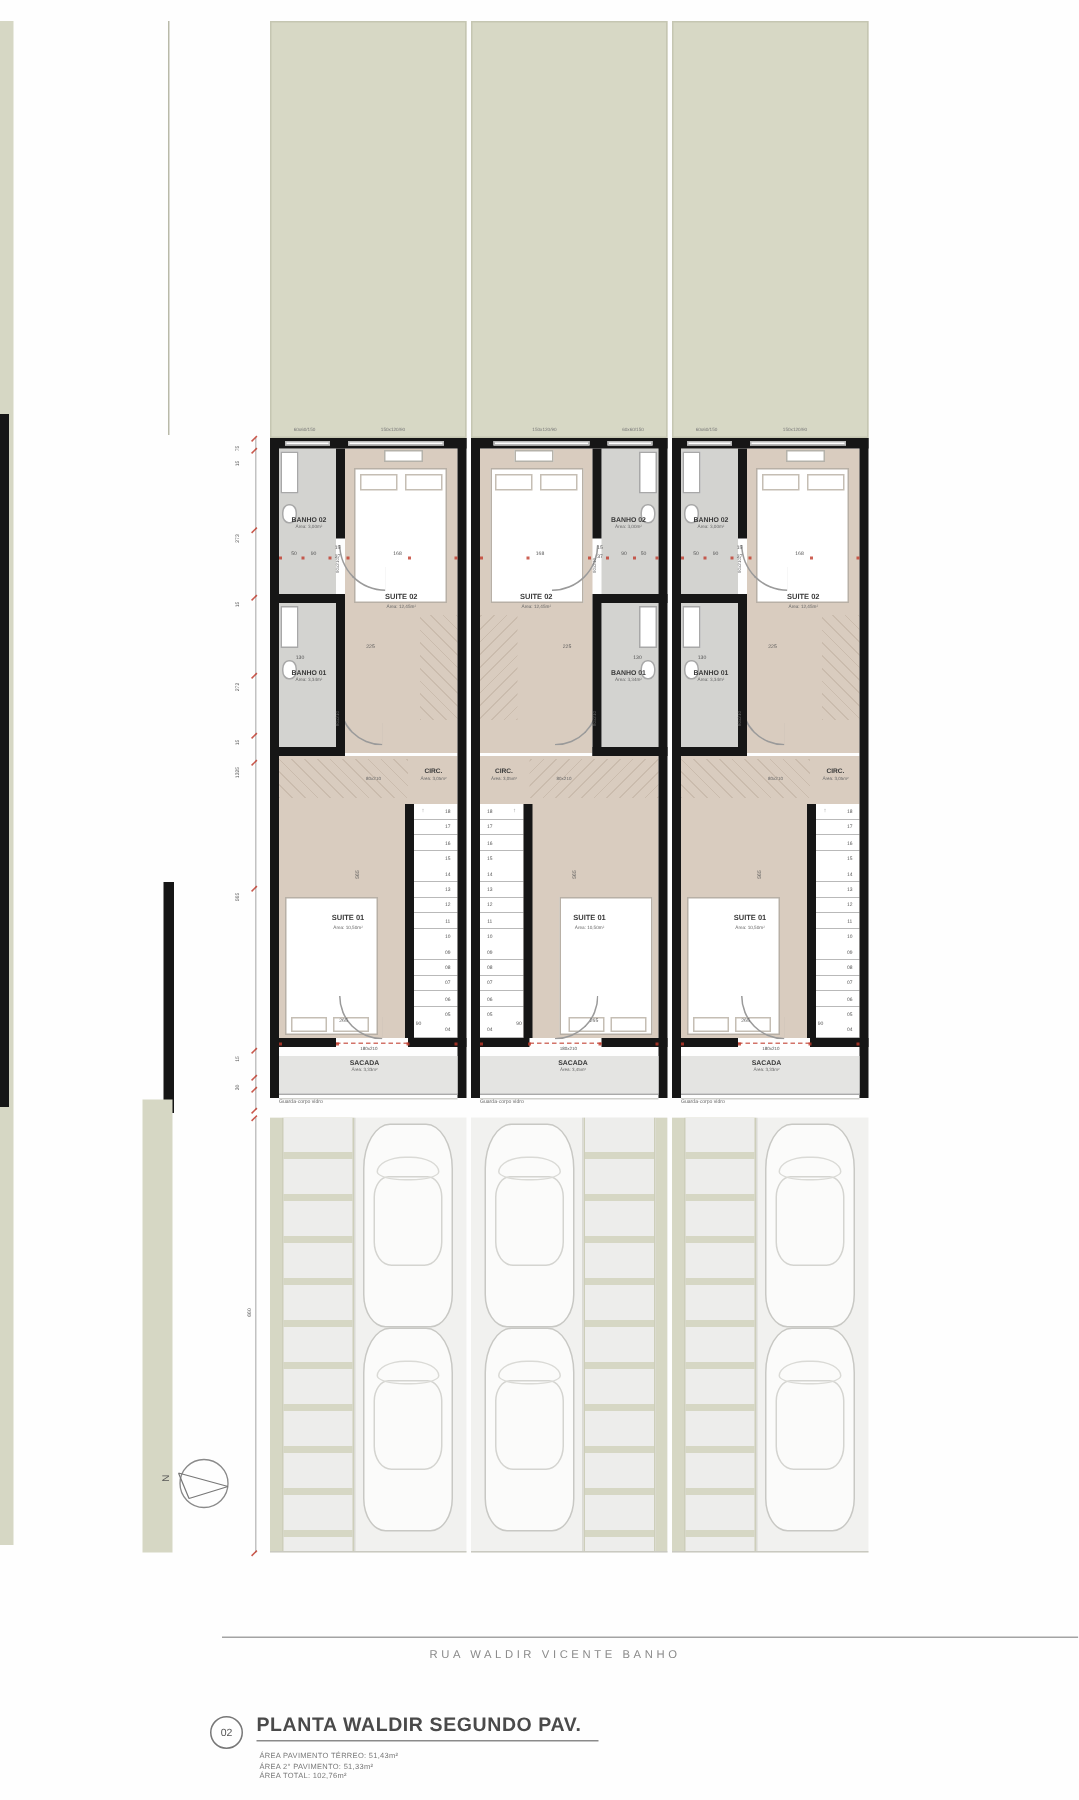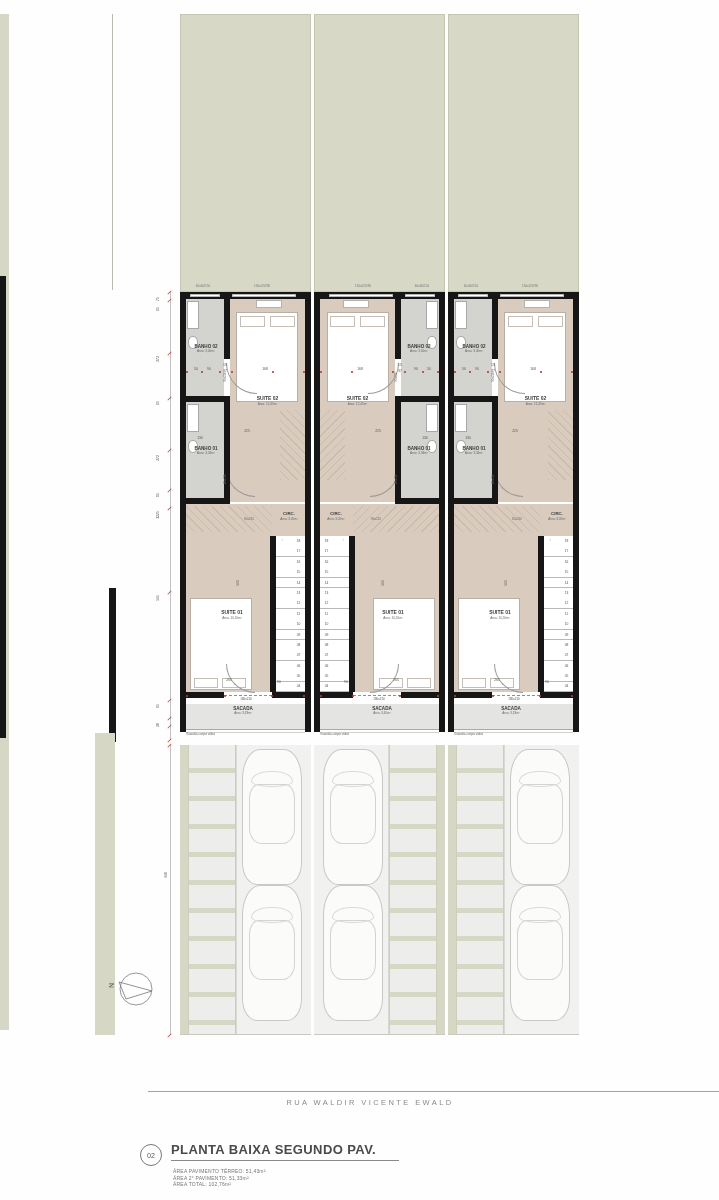--- a/index.html
+++ b/index.html
@@ -391,23 +391,23 @@
 
   <div id="north">
     <svg width="46" height="46" viewBox="0 0 46 46">
       <circle cx="24" cy="23" r="16" fill="none" stroke="#8a8a8a" stroke-width="0.9"></circle>
       <path d="M40 25 L7 16 M40 25 L14 33 M7 16 L14 33" fill="none" stroke="#777" stroke-width="0.8"></path>
     </svg>
     <span id="north-n">N</span>
   </div>
 
   <div id="street-line"></div>
-  <div id="street-name">RUA WALDIR VICENTE EWALD</div>
+  <div id="street-name">RUA WALDIR VICENTE BANHO</div>
 
   <div id="badge">02</div>
-  <div id="title">PLANTA BAIXA SEGUNDO PAV.</div>
+  <div id="title">PLANTA WALDIR SEGUNDO PAV.</div>
   <div id="title-underline"></div>
   <div id="area-lines">
     <div>ÁREA PAVIMENTO TÉRREO: 51,43m²</div>
     <div>ÁREA 2° PAVIMENTO: 51,33m²</div>
     <div>ÁREA TOTAL: 102,76m²</div>
   </div>
 </div>
 
 </body></html>

